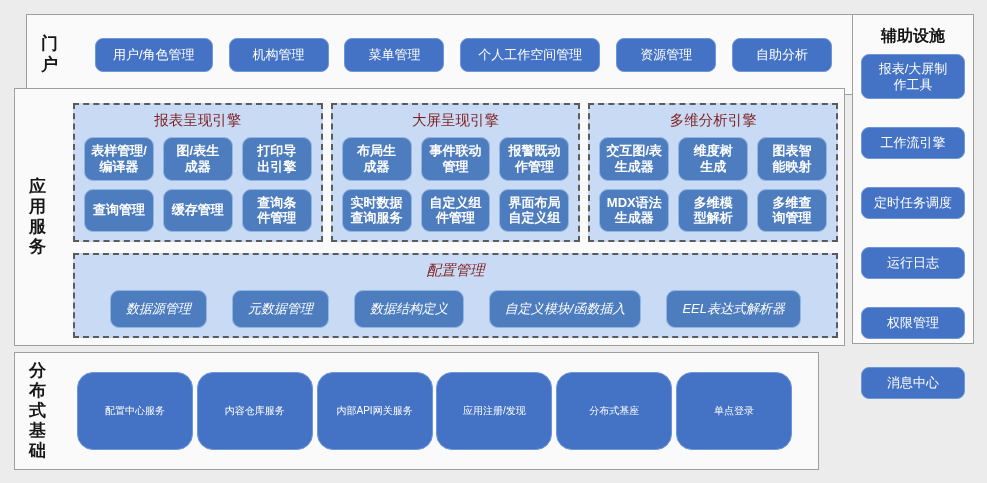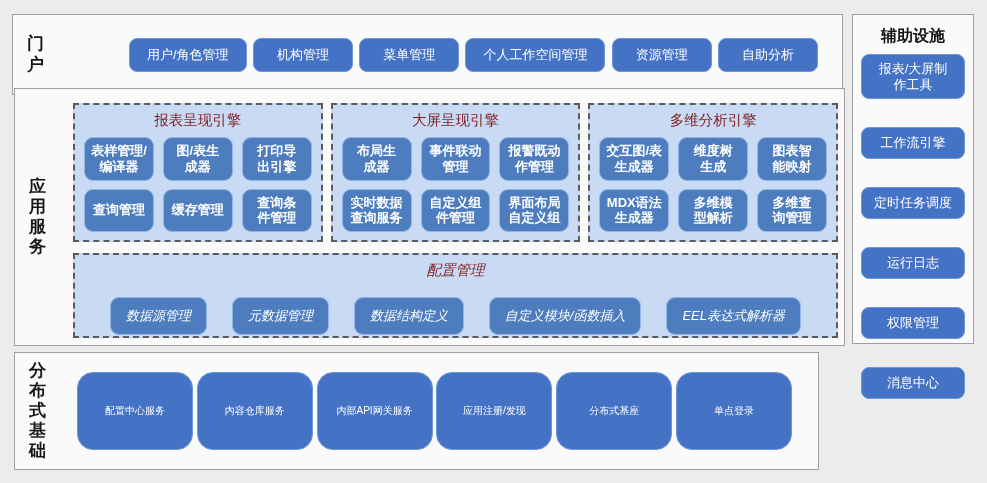--- a/index.html
+++ b/index.html
@@ -5,41 +5,41 @@
   html,body{margin:0;padding:0;background:#e9e9e9;}
   .stage{position:relative;width:987px;height:483px;background:#ececec;
          font-family:"Liberation Sans",sans-serif;overflow:hidden;}
   .section{position:absolute;background:#fafafa;border:1px solid #9f9f9f;box-sizing:border-box;}
   .vlabel{font-weight:bold;color:#161616;font-size:17px;line-height:1.18;width:19px;
           margin-left:13px;text-align:center;word-break:break-all;flex:none;}
   .btn{background:#4472c4;border:1px solid #6e97d9;border-radius:8px;color:#ffffff;
        display:flex;align-items:center;justify-content:center;text-align:center;
        white-space:pre-line;box-sizing:border-box;}
   
-  #portal{left:12px;top:14px;width:831px;height:81px;display:flex;align-items:center;gap:48px;}
+  #portal{left:26px;top:14px;width:831px;height:81px;display:flex;align-items:center;}
   .portal-row{flex:1;display:flex;justify-content:space-between;align-items:center;
               padding:0 24px 0 36px;}
   .portal-btn{height:34px;padding:0 17px;font-size:13px;min-width:100px;}
   
   #app{left:14px;top:88px;width:831px;height:258px;display:flex;align-items:center;}
   .app-content{flex:1;height:100%;box-sizing:border-box;padding:14px 6px 7px 26px;
                display:flex;flex-direction:column;gap:11px;}
   .engines-row{display:flex;gap:8px;height:143px;}
   .panel{flex:1;background:#c9daf5;border:2px dashed #5b5b5b;box-sizing:border-box;
          padding:3px 9px 8px;display:flex;flex-direction:column;}
   .panel-title{text-align:center;font-size:14.5px;color:#7f1d1d;padding:3px 0 7px;flex:none;}
   .panel-grid{display:grid;grid-template-columns:repeat(3,1fr);gap:8px 9px;flex:1;font-weight:bold;}
   .engine-btn{background:#4d7dbe;border:1px solid #93b5e2;border-radius:9px;
               font-size:13px;line-height:1.2;padding:2px 3px;}
   
   .config-panel{height:85px;flex:none;font-style:italic;}
   .config-row{display:flex;justify-content:space-between;align-items:center;
               padding:2px 26px 0;flex:1;}
   .config-btn{height:38px;font-size:13px;padding:0 15px;border-radius:9px;
-              background:#4d7dbe;border:1px solid #93b5e2;margin-top:8px;}
+              background:#4d7dbe;border:1px solid #93b5e2;}
   
   #distributed{left:14px;top:352px;width:805px;height:118px;display:flex;align-items:center;}
   .infra-row{flex:1;display:flex;justify-content:space-between;align-items:center;
              padding:0 26px 0 30px;}
   .infra-btn{height:78px;border-radius:16px;font-size:10px;padding:12px 19px;min-width:116px;}
   
   #aux{left:852px;top:14px;width:122px;height:330px;display:flex;flex-direction:column;
        align-items:center;}
   .aux-title{font-weight:bold;font-size:16px;margin:11px 0 7px;color:#141414;flex:none;}
   .aux-btns{display:flex;flex-direction:column;gap:28px;align-items:center;width:100%;}

